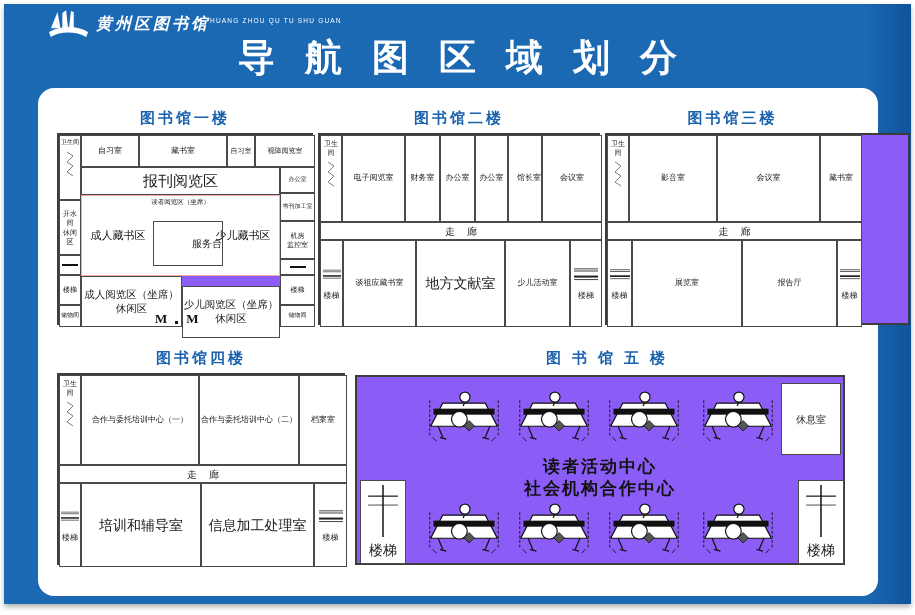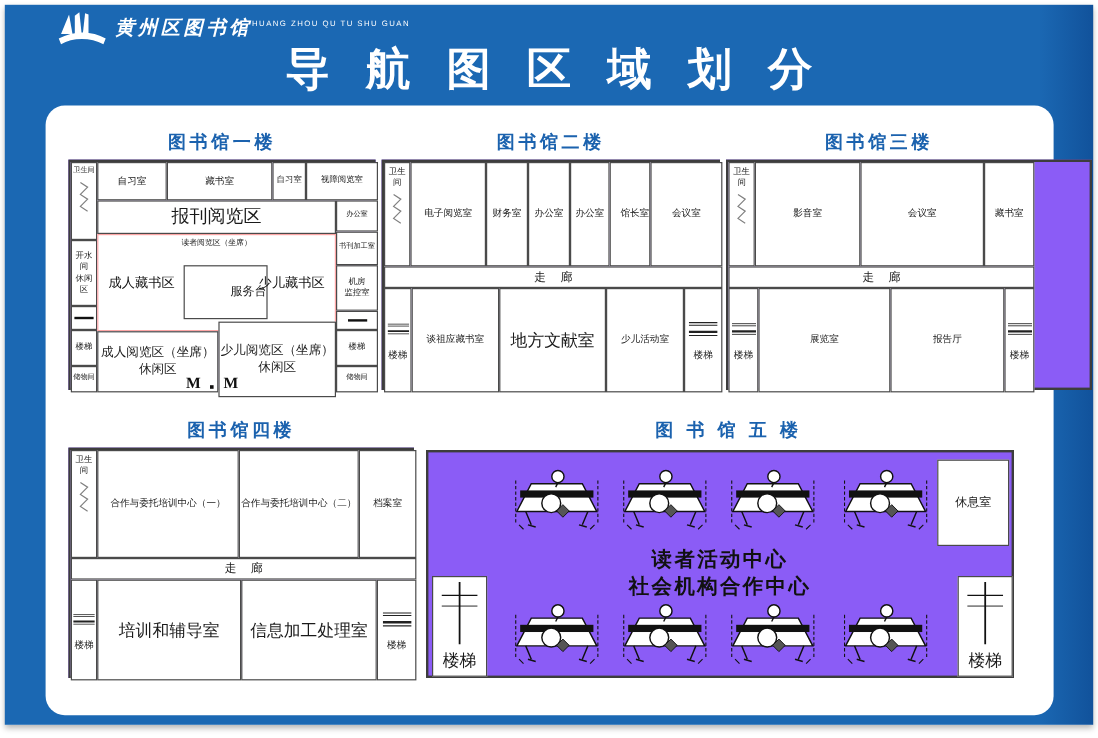--- a/index.html
+++ b/index.html
@@ -146,21 +146,21 @@
         <div style="position:absolute;left:2px;top:32px;width:68px;text-align:center;font-size:11px;color:#111;">成人藏书区</div>
         <div class="cell fs10" style="left:71px;top:25px;width:70px;height:45px;align-items:flex-end;">
           <span>服务台</span>
         </div>
         <div style="position:absolute;right:2px;top:32px;width:68px;text-align:center;font-size:11px;color:#111;">少儿藏书区</div>
       </div>
       <div class="cell" style="left:22px;top:141px;width:101px;height:51px;font-size:10.5px;">
         <span>成人阅览区（坐席）</span>
         <span>休闲区</span>
       </div>
-      <div class="cell" style="left:123px;top:133px;width:98px;height:63px;font-size:10.5px;">
+      <div class="cell" style="left:123px;top:151px;width:98px;height:52px;font-size:10.5px;">
         <span>少儿阅览区（坐席）</span>
         <span>休闲区</span>
       </div>
       <div style="position:absolute;left:96px;top:177px;display:flex;gap:8px;align-items:flex-end;">
         <span class="doorM">M</span>
         <span style="width:3px;height:3px;background:#111;margin-bottom:1px;"></span>
         <span class="doorM">M</span>
       </div>
     </div>
 

